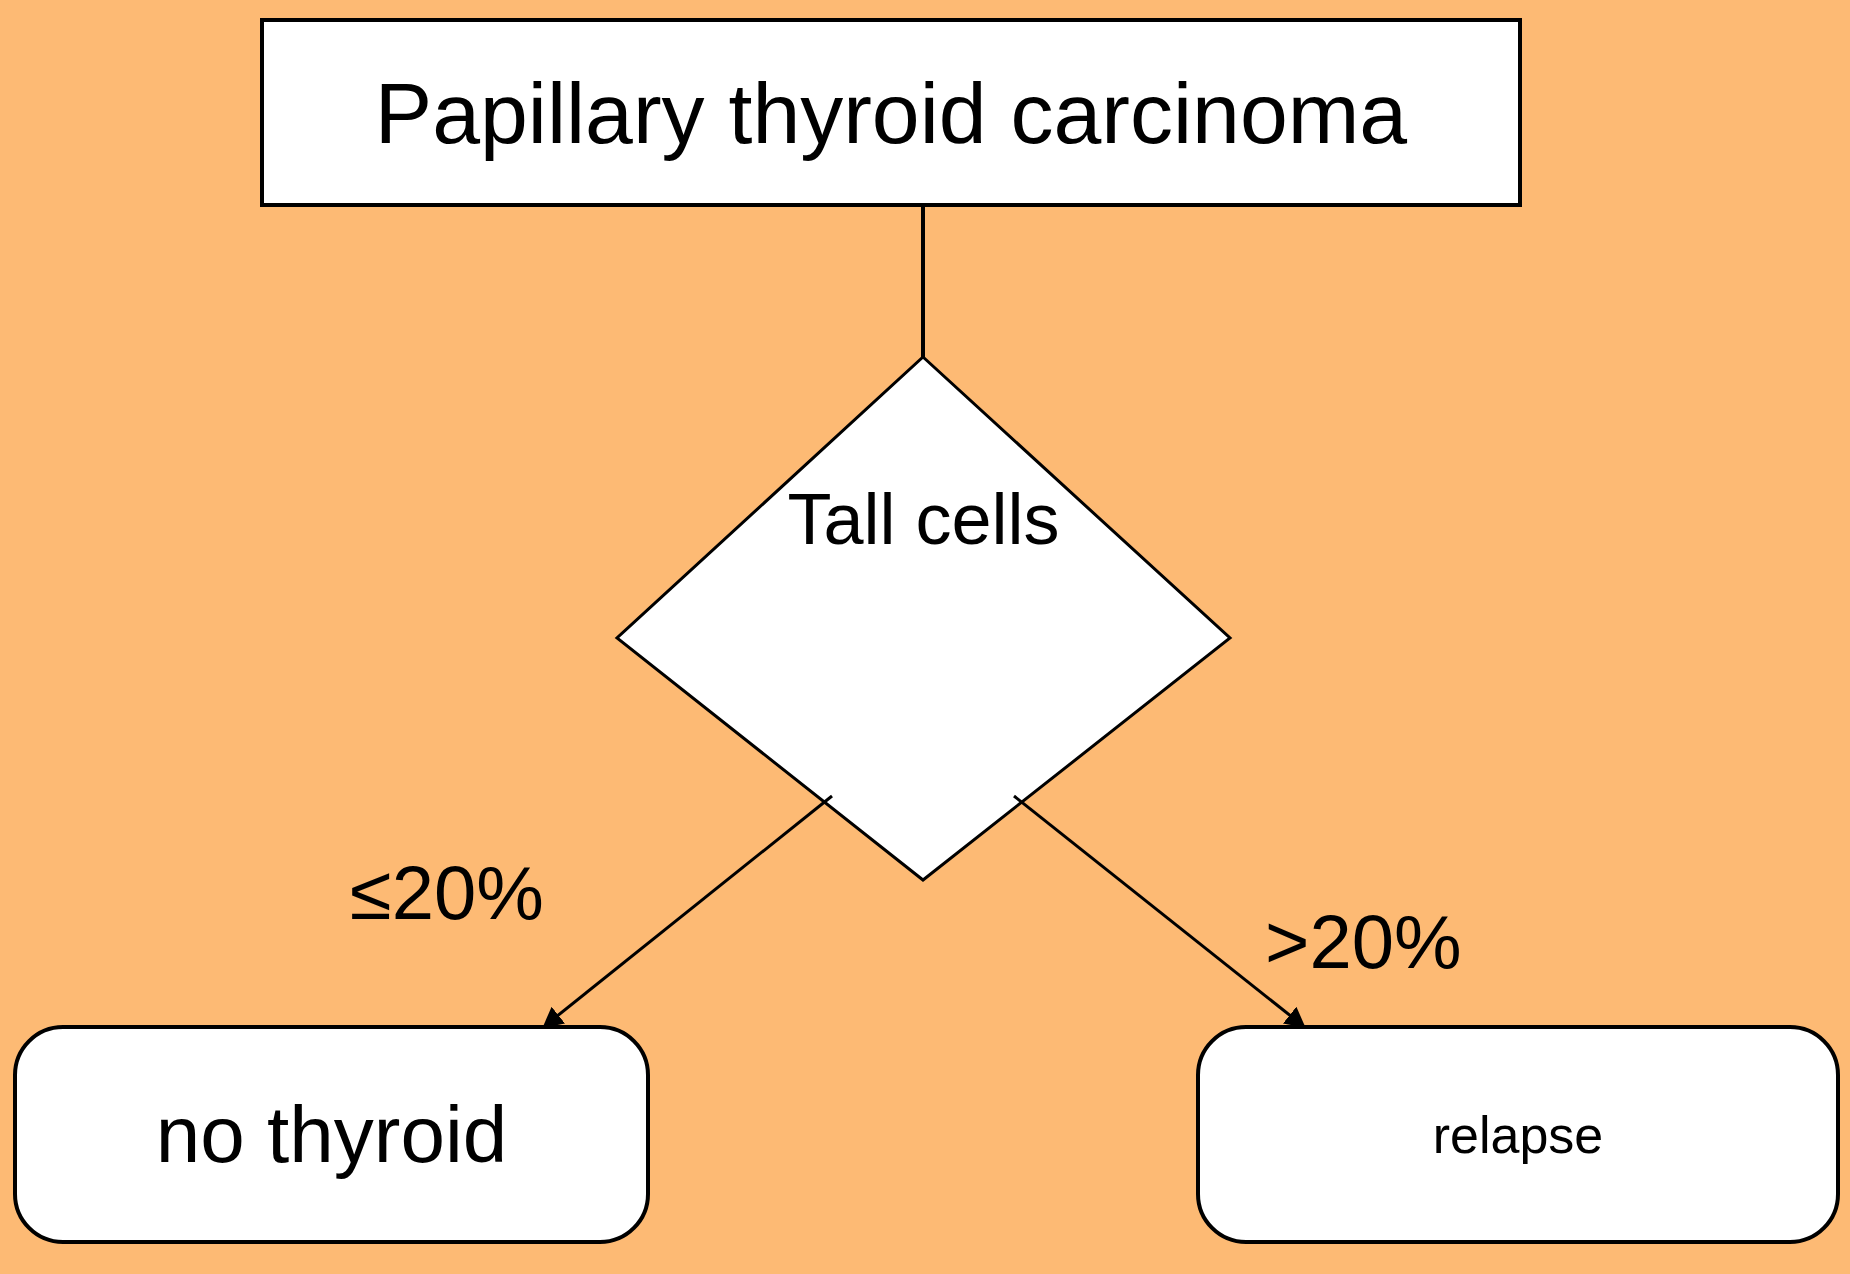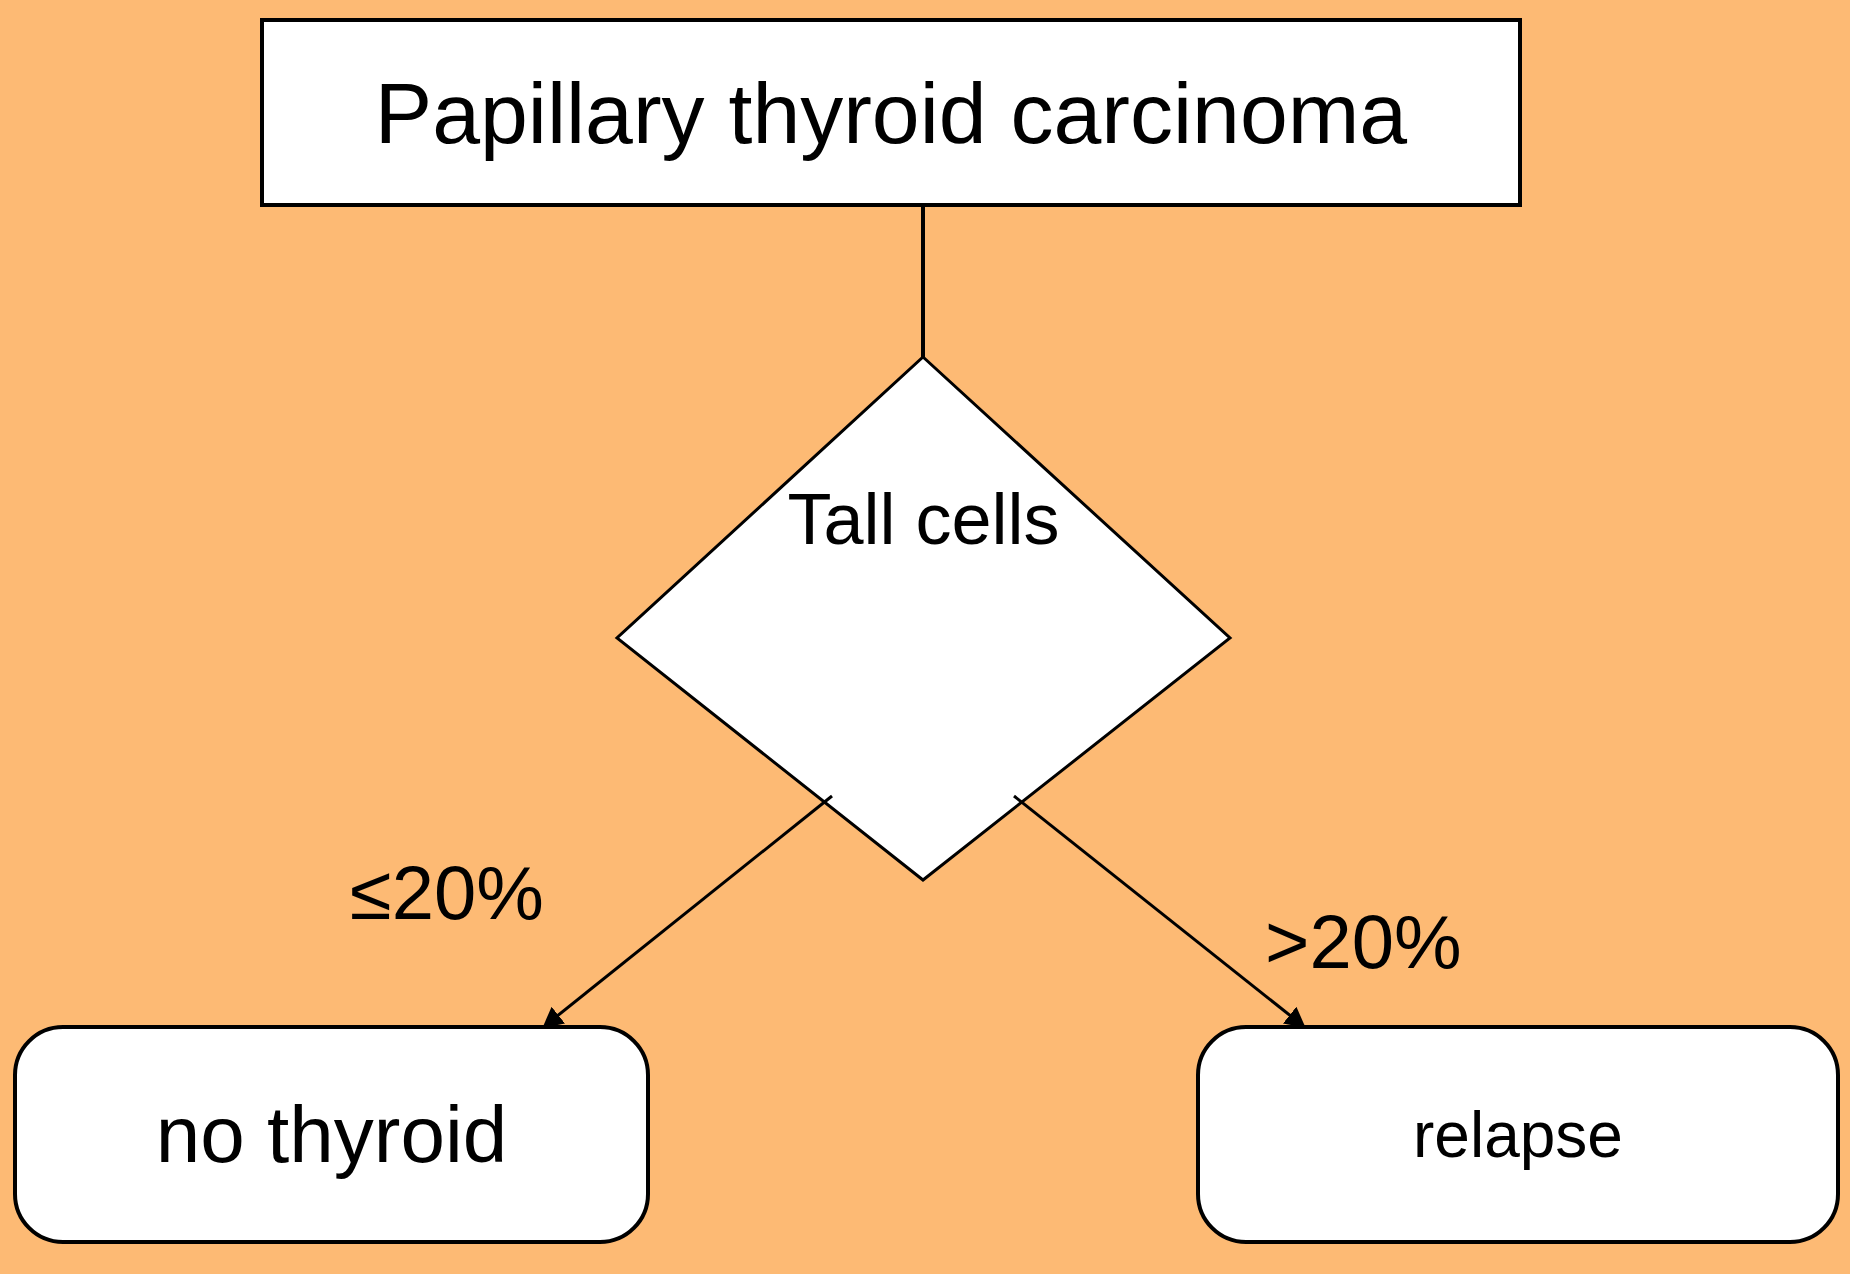--- a/index.html
+++ b/index.html
@@ -55,21 +55,21 @@
     top: 1027px;
     width: 633px;
     height: 215px;
     font-size: 80px;
   }
   #right-leaf-label {
     left: 1198px;
     top: 1027px;
     width: 640px;
     height: 215px;
-    font-size: 64px;
+    font-size: 52px;
   }
   .edge-label {
     position: absolute;
     color: #000000;
     font-family: "Liberation Sans", sans-serif;
     font-size: 76px;
     white-space: nowrap;
     line-height: 1;
     pointer-events: none;
   }

